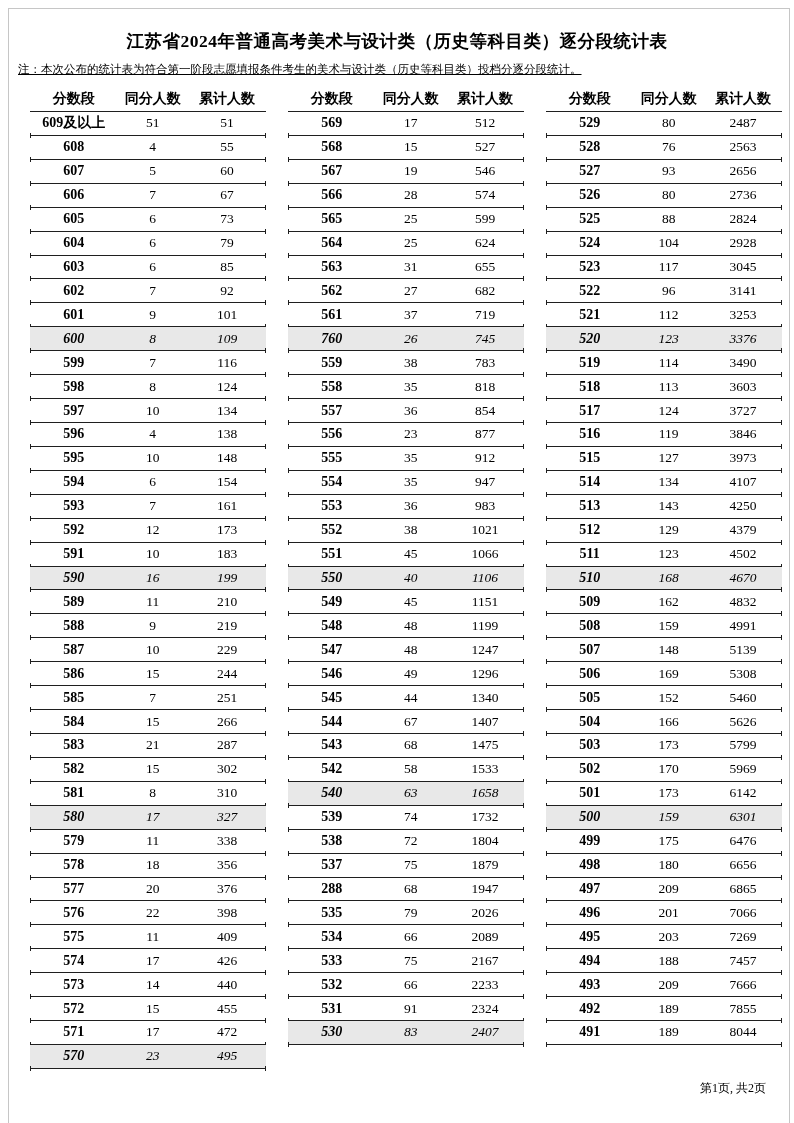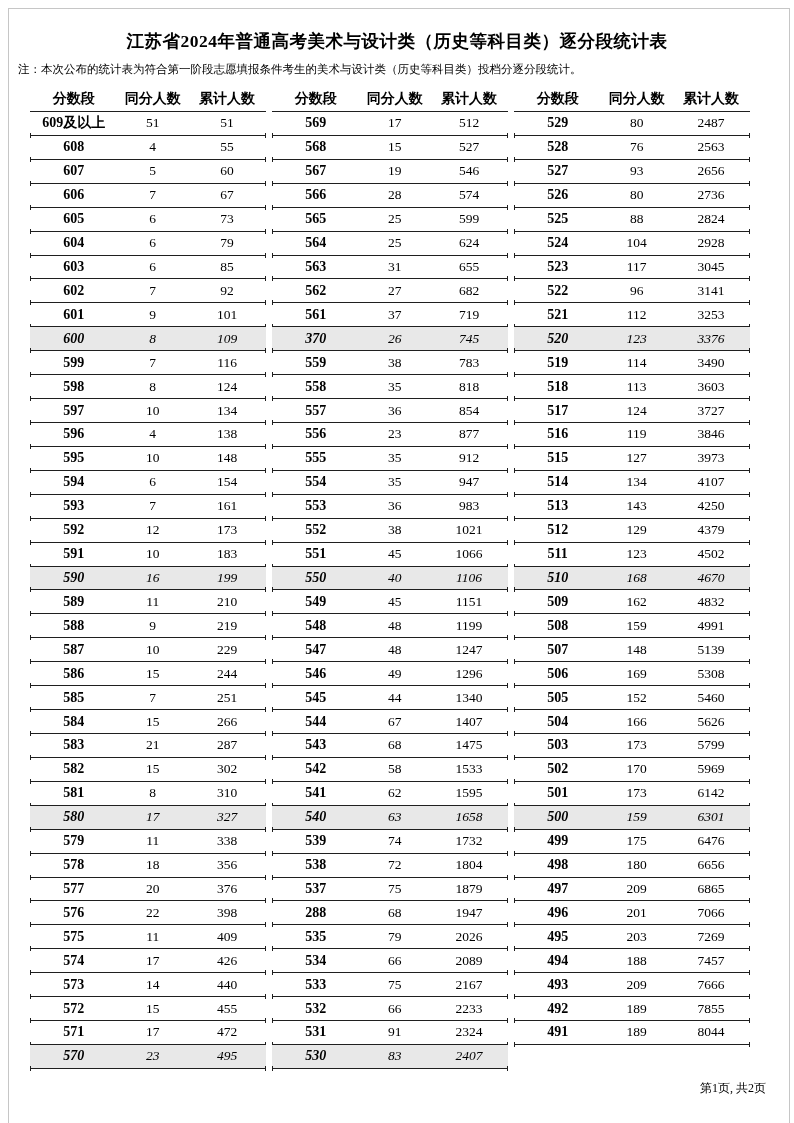--- a/index.html
+++ b/index.html
@@ -2,22 +2,22 @@
 <html><head>
 <meta charset="utf-8">
 <style>
   html,body{margin:0;padding:0;background:#fff;}
   .page{position:relative;width:794px;height:1123px;background:#ffffff;overflow:hidden;
         font-family:"Liberation Serif","DejaVu Serif",serif;color:#000;}
   .frame{position:absolute;left:8px;top:8px;width:782px;height:1115px;box-sizing:border-box;
          border-left:1px solid #c6c6c6;border-top:1px solid #c6c6c6;border-right:1px solid #c6c6c6;}
   .title{position:absolute;top:29px;left:0;right:0;text-align:center;
          font-weight:bold;font-size:17.5px;letter-spacing:.5px;}
-  .note{position:absolute;top:62px;left:18px;right:14px;font-size:11.5px;}
-  .tables{position:absolute;top:87px;left:30px;display:flex;gap:6px;}
+  .note{position:absolute;top:62px;left:18px;right:14px;font-size:11.5px;text-decoration:underline;}
+  .tables{position:absolute;top:87px;left:30px;display:flex;gap:22px;}
   .tcol{width:236px;}
   .trow{position:relative;display:grid;grid-template-columns:37% 30% 33%;
         height:23.93px;box-sizing:border-box;border-bottom:1px solid #1f1f1f;
         align-items:center;text-align:center;font-size:13.5px;}
   .trow::before,.trow::after{content:'';position:absolute;width:1px;height:5px;
         background:#1f1f1f;bottom:-3px;}
   .trow::before{left:0;}
   .trow::after{right:0;}
   .thead{font-weight:bold;font-size:14px;height:25px;}
   .thead::before,.thead::after{display:none;}
@@ -286,21 +286,21 @@
           <div class="cell c0">562</div>
           <div class="cell c1">27</div>
           <div class="cell c2">682</div>
         </div>
         <div class="trow">
           <div class="cell c0">561</div>
           <div class="cell c1">37</div>
           <div class="cell c2">719</div>
         </div>
         <div class="trow shaded">
-          <div class="cell c0">370</div>
+          <div class="cell c0">760</div>
           <div class="cell c1">26</div>
           <div class="cell c2">745</div>
         </div>
         <div class="trow">
           <div class="cell c0">559</div>
           <div class="cell c1">38</div>
           <div class="cell c2">783</div>
         </div>
         <div class="trow">
           <div class="cell c0">558</div>
@@ -379,25 +379,20 @@
         </div>
         <div class="trow">
           <div class="cell c0">543</div>
           <div class="cell c1">68</div>
           <div class="cell c2">1475</div>
         </div>
         <div class="trow">
           <div class="cell c0">542</div>
           <div class="cell c1">58</div>
           <div class="cell c2">1533</div>
-        </div>
-        <div class="trow">
-          <div class="cell c0">541</div>
-          <div class="cell c1">62</div>
-          <div class="cell c2">1595</div>
         </div>
         <div class="trow shaded">
           <div class="cell c0">540</div>
           <div class="cell c1">63</div>
           <div class="cell c2">1658</div>
         </div>
         <div class="trow">
           <div class="cell c0">539</div>
           <div class="cell c1">74</div>
           <div class="cell c2">1732</div>

